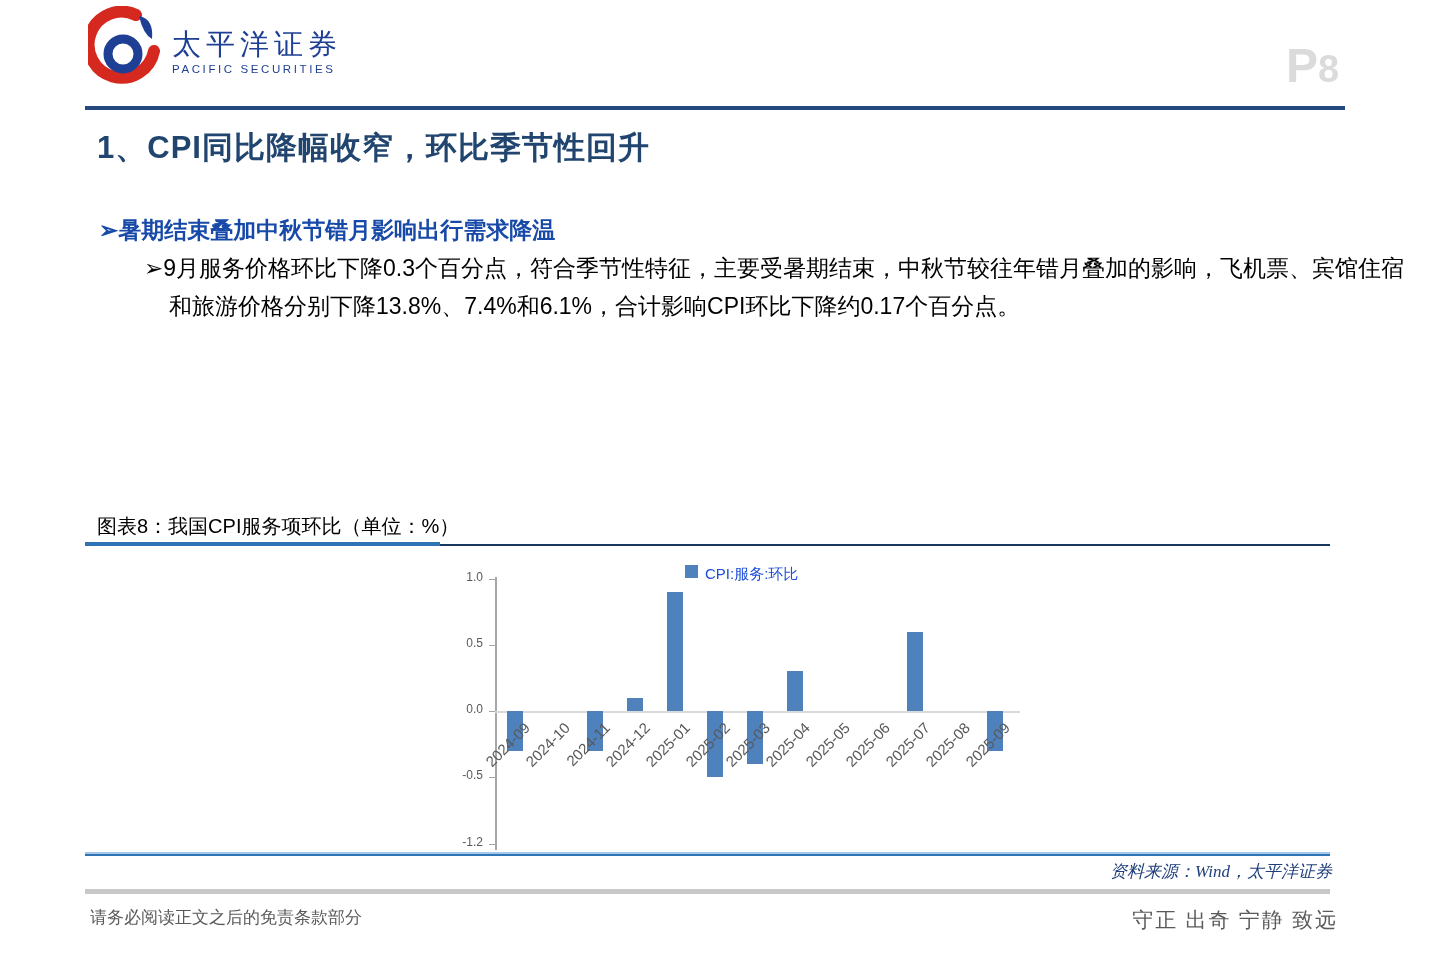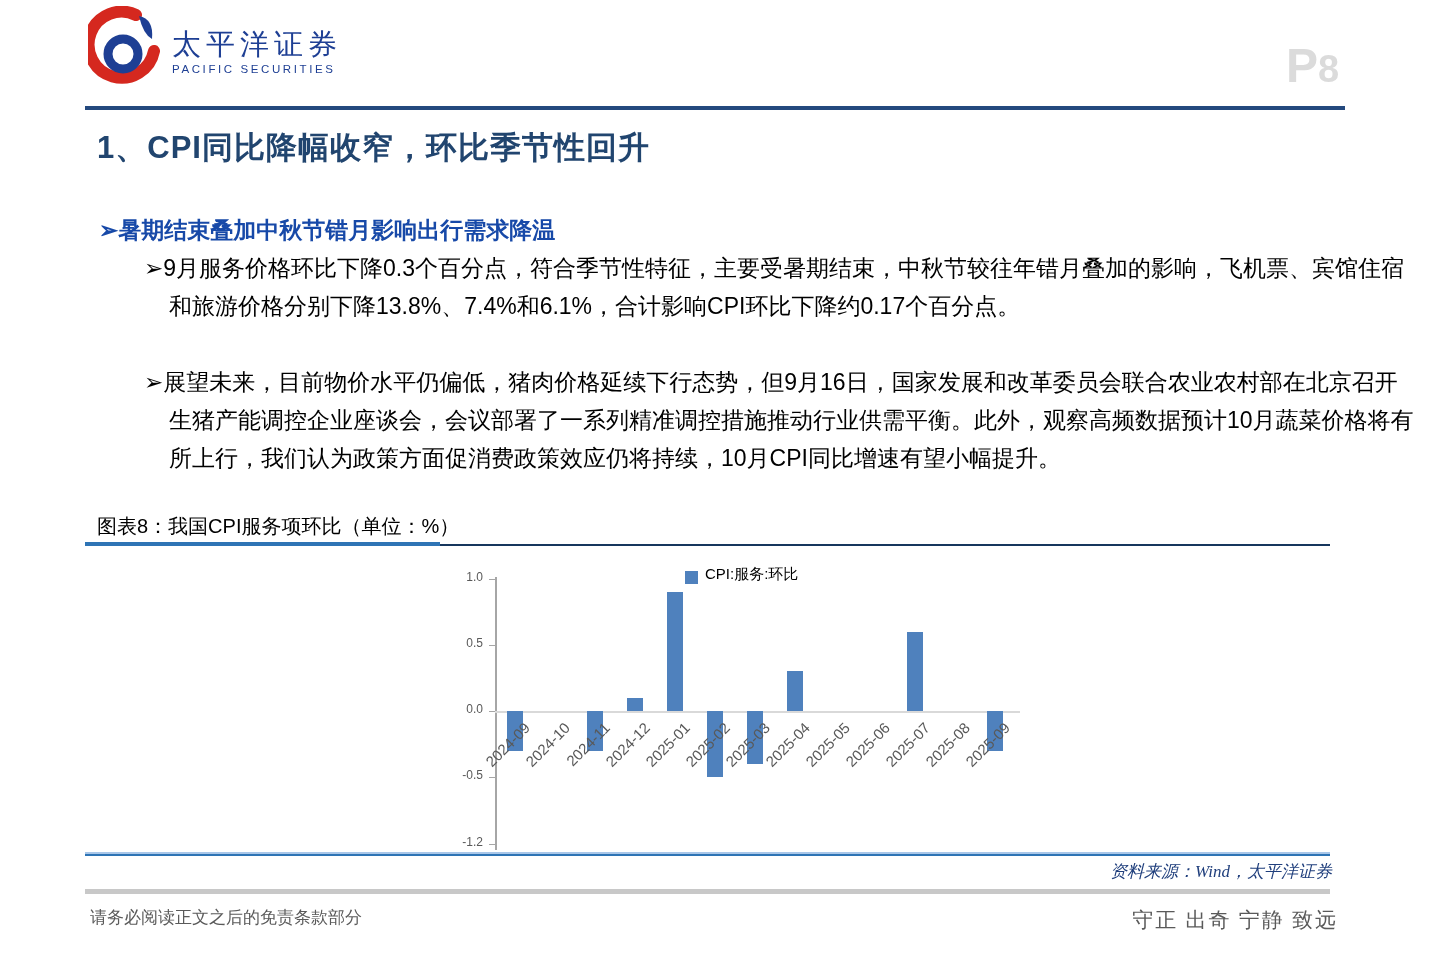--- a/index.html
+++ b/index.html
@@ -26,22 +26,22 @@
 
   
   .fig-caption{position:absolute;left:97px;top:513px;font-size:20px;color:#000000;}
   .cap-rule-thin{position:absolute;left:85px;top:544px;width:1245px;height:2px;background:#17365D;}
   .cap-rule-thick{position:absolute;left:85px;top:542px;width:355px;height:4px;background:#2E74B5;}
 
   
   .chart{position:absolute;left:440px;top:560px;width:640px;height:310px;}
   .y-axis{position:absolute;left:55px;top:17px;width:2px;height:273px;background:#A6A6A6;}
   .zero-line{position:absolute;left:55px;top:151px;width:525px;height:2px;background:#D9D9D9;}
-  .legend{position:absolute;left:245px;top:5px;display:flex;align-items:flex-end;gap:7px;
-          font-size:15px;color:#000000;}
+  .legend{position:absolute;left:245px;top:5px;display:flex;align-items:flex-start;gap:7px;
+          font-size:15px;color:#1d4ed8;}
   .legend-sq{width:13px;height:13px;display:inline-block;}
   .bar{position:absolute;width:16px;}
   .ytick{position:absolute;width:40px;text-align:right;font-size:12px;color:#595959;}
   .tickmark{position:absolute;width:6px;height:1px;background:#A6A6A6;}
   .xlabel{position:absolute;font-size:15px;color:#595959;white-space:nowrap;
           transform:rotate(-45deg);transform-origin:100% 0%;}
 
   
   .fig-bottom-rule{position:absolute;left:85px;top:852px;width:1245px;height:2px;
                    background:#2E74B5;border-top:2px solid #A9C7E9;}
@@ -74,21 +74,20 @@
   <div class="page-num"><span class="p">P</span><span class="n">8</span></div>
 
   <div class="header-rule"></div>
 
   <div class="title">1、CPI同比降幅收窄，环比季节性回升</div>
 
   <div class="bullet-heading"><span>➢</span><span>暑期结束叠加中秋节错月影响出行需求降温</span></div>
 
   <div class="para para-1"><span>➢</span><span>9月服务价格环比下降0.3个百分点，符合季节性特征，主要受暑期结束，中秋节较往年错月叠加的影响，飞机票、宾馆住宿和旅游价格分别下降13.8%、7.4%和6.1%，合计影响CPI环比下降约0.17个百分点。</span></div>
 
-  <div class="para para-2"><span>➢</span><span>展望未来，目前物价水平仍偏低，猪肉价格延续下行态势，但9月16日，国家发展和改革委员会联合农业农村部在北京召开生猪产能调控企业座谈会，会议部署了一系列精准调控措施推动行业供需平衡。此外，观察高频数据预计10月蔬菜价格将有所上行，我们认为政策方面促消费政策效应仍将持续，10月CPI同比增速有望小幅提升。</span></div>
 
   <div class="fig-caption">图表8：我国CPI服务项环比（单位：%）</div>
   <div class="cap-rule-thin"></div>
   <div class="cap-rule-thick"></div>
 
   <div class="chart" id="chart">
     <div class="legend">
       <span class="legend-sq" id="legend-sq" style="background: rgb(79, 129, 189);"></span>
       <span>CPI:服务:环比</span>
     </div>

